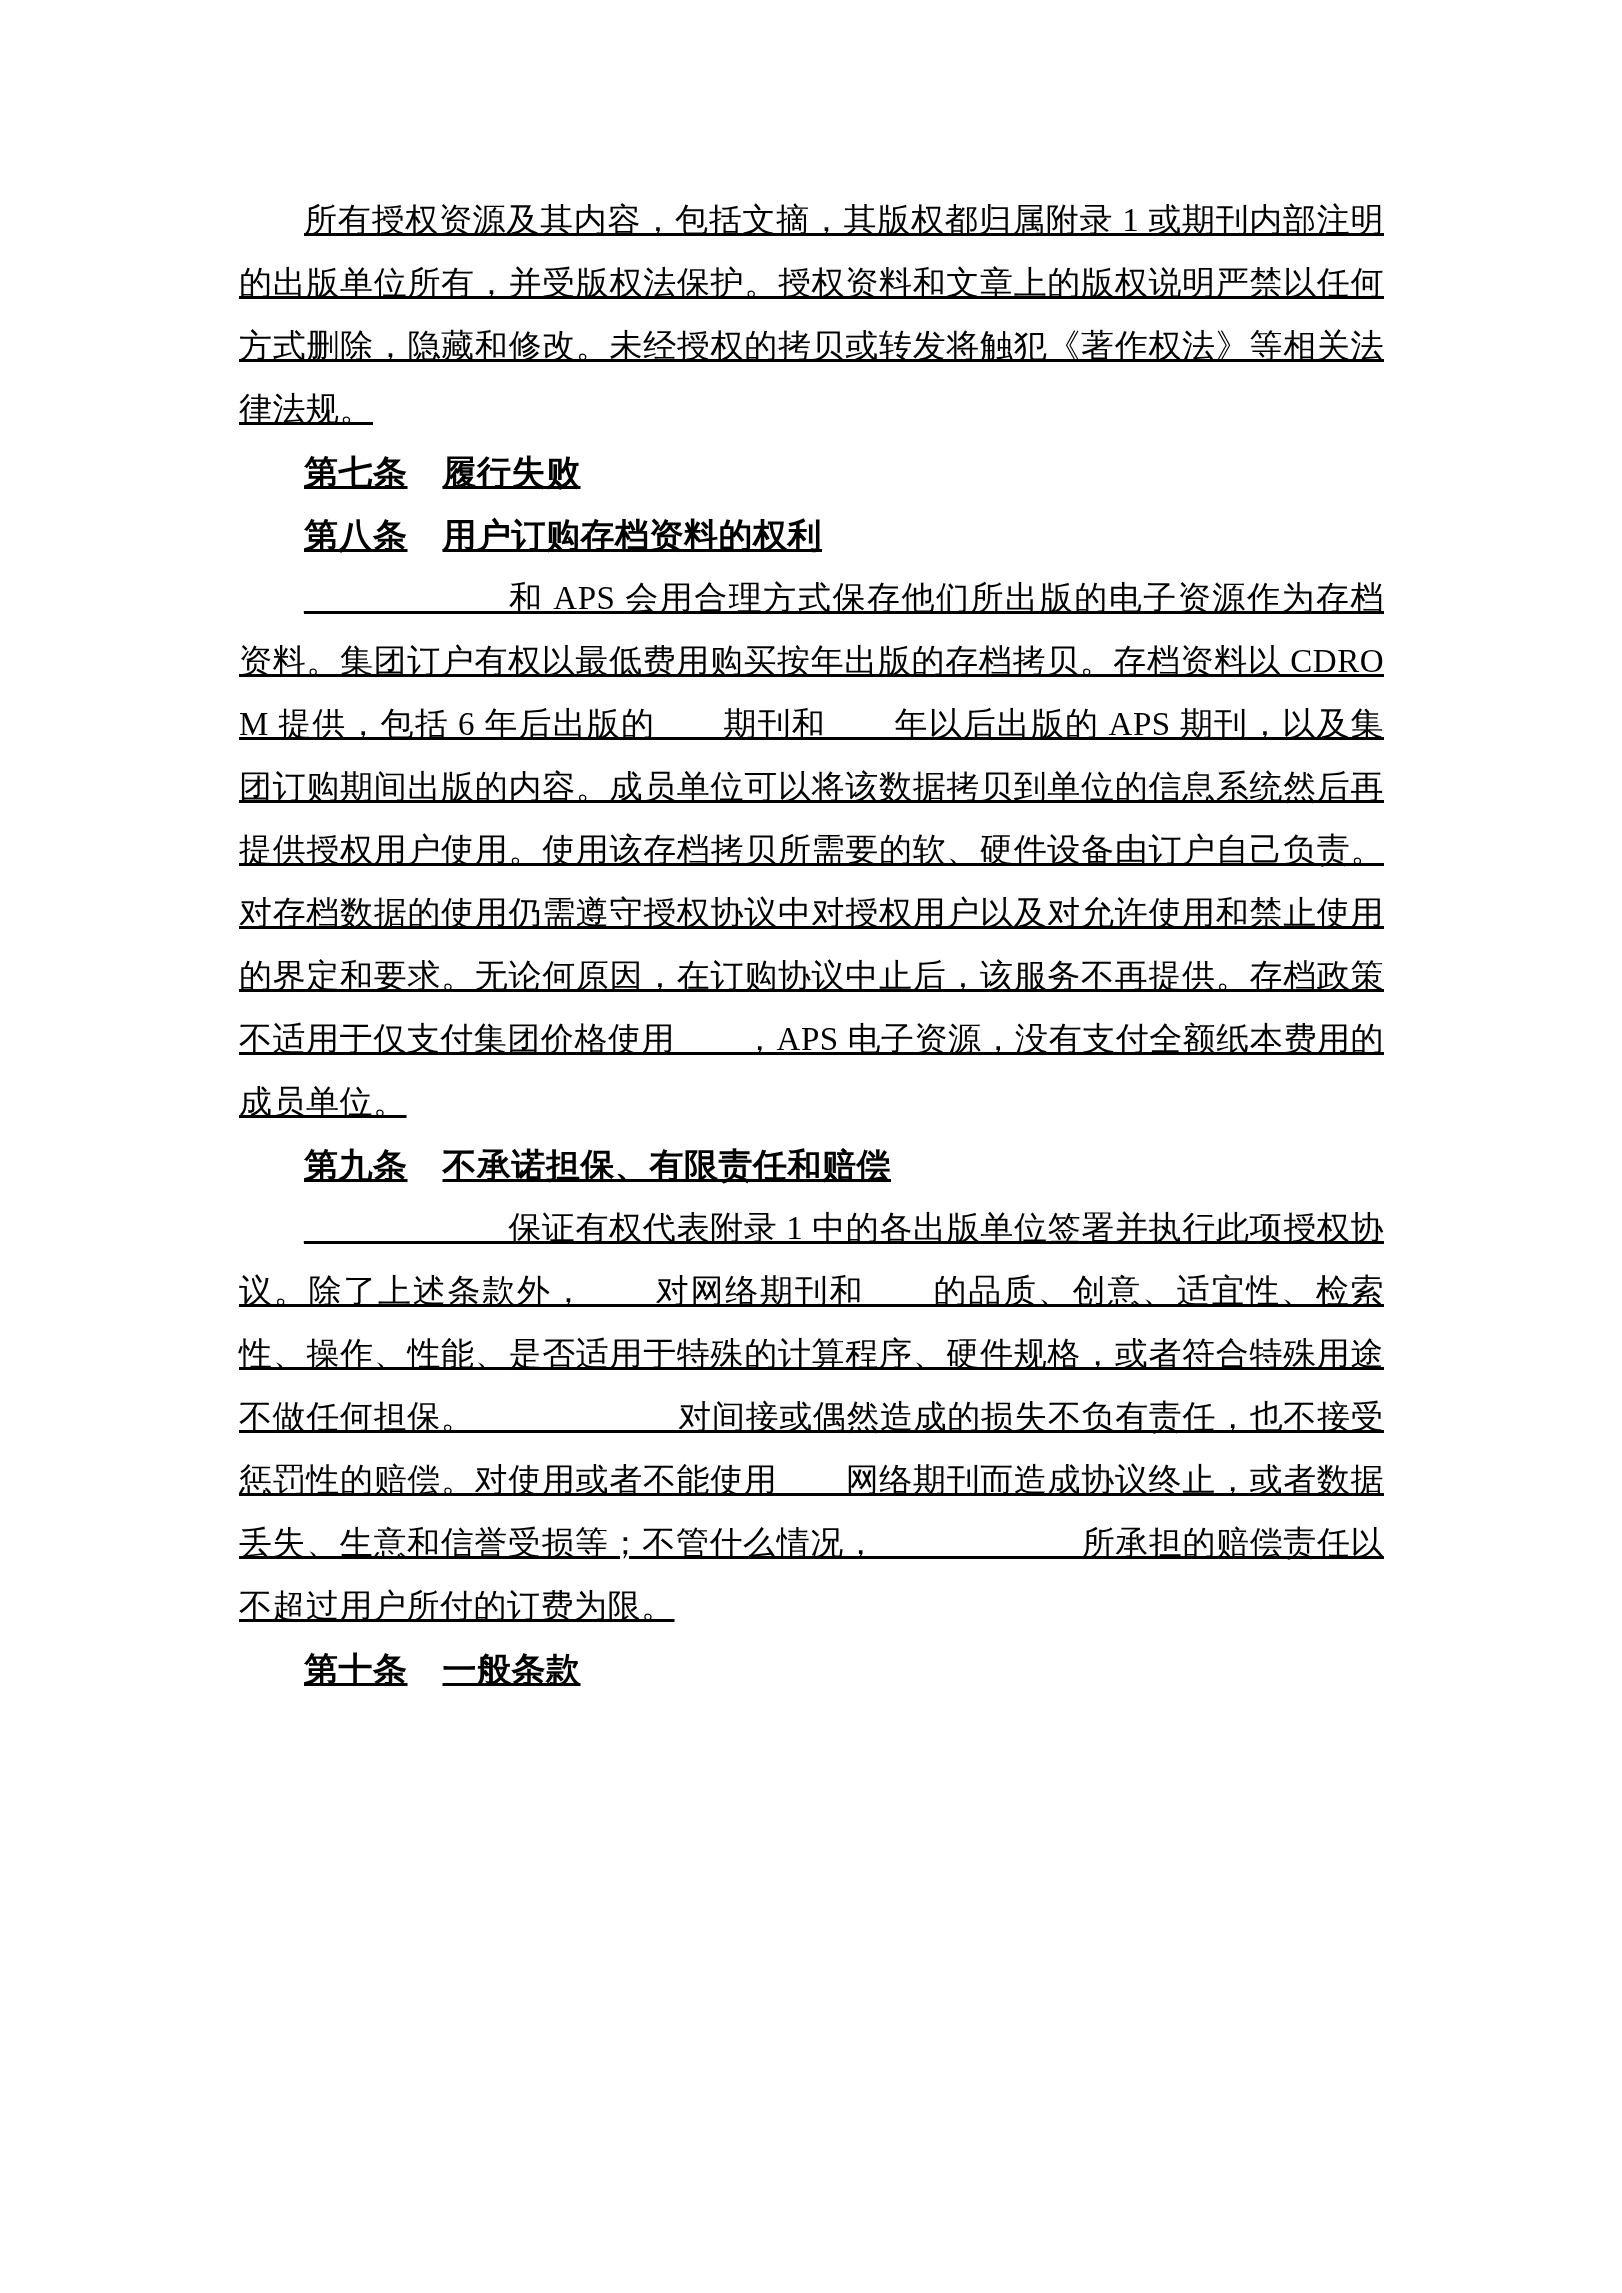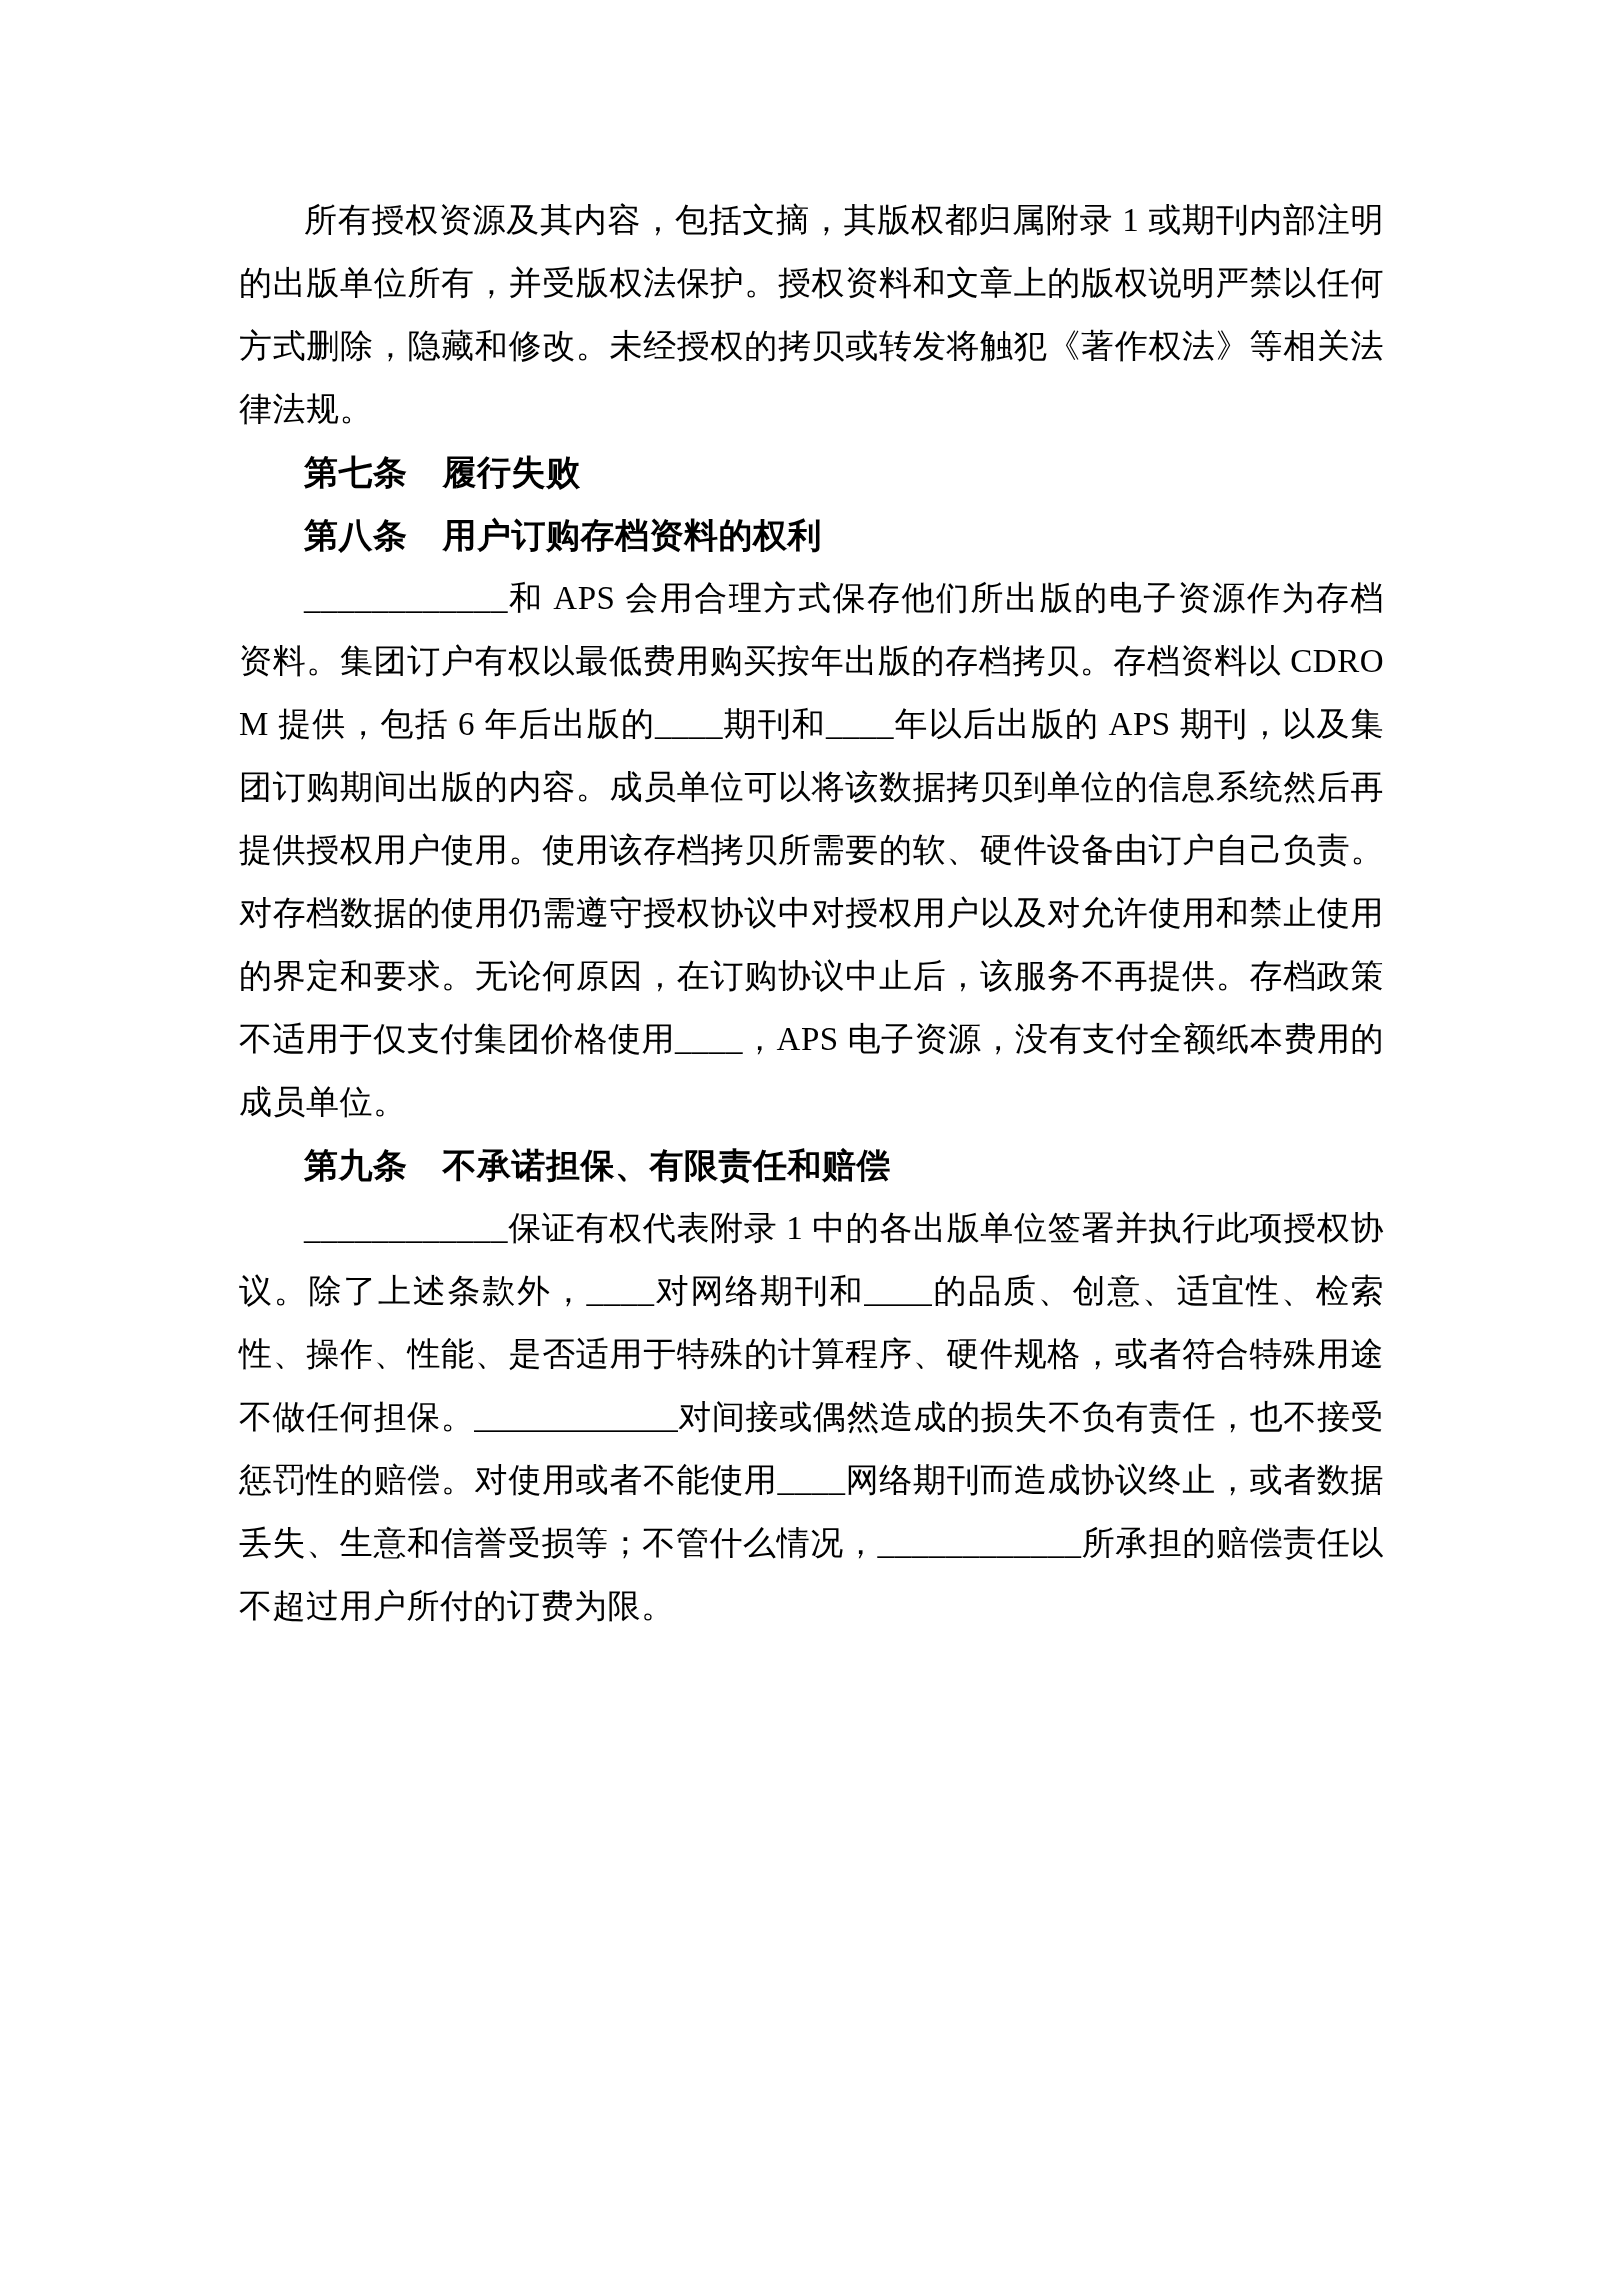--- a/index.html
+++ b/index.html
@@ -10,20 +10,21 @@
   .page {
     position: relative;
     width: 1623px;
     height: 2294px;
     background: #ffffff;
     box-sizing: border-box;
     padding: 189px 239px 0 239px;
     overflow: hidden;
     font-family: "Liberation Serif", "DejaVu Serif", serif;
     color: #000000;
+    text-decoration: underline;
   }
   .doc-body {
     width: 100%;
   }
   p.para {
     margin: 0;
     font-size: 33px;
     line-height: 63px;
     text-align: justify;
     text-indent: 65px;
@@ -62,17 +63,20 @@
 
     <p class="para">____________和 APS 会用合理方式保存他们所出版的电子资源作为存档资料。集团订户有权以最低费用购买按年出版的存档拷贝。存档资料以 CDROM 提供，包括 6 年后出版的____期刊和____年以后出版的 APS 期刊，以及集团订购期间出版的内容。成员单位可以将该数据拷贝到单位的信息系统然后再提供授权用户使用。使用该存档拷贝所需要的软、硬件设备由订户自己负责。对存档数据的使用仍需遵守授权协议中对授权用户以及对允许使用和禁止使用的界定和要求。无论何原因，在订购协议中止后，该服务不再提供。存档政策不适用于仅支付集团价格使用____，APS 电子资源，没有支付全额纸本费用的成员单位。</p>
 
     <h3 class="heading">
       <span class="h-num">第九条</span><span class="h-title">不承诺担保、有限责任和赔偿</span>
     </h3>
 
     <p class="para">____________保证有权代表附录 1 中的各出版单位签署并执行此项授权协议。除了上述条款外，____对网络期刊和____的品质、创意、适宜性、检索性、操作、性能、是否适用于特殊的计算程序、硬件规格，或者符合特殊用途不做任何担保。____________对间接或偶然造成的损失不负有责任，也不接受惩罚性的赔偿。对使用或者不能使用____网络期刊而造成协议终止，或者数据丢失、生意和信誉受损等；不管什么情况，____________所承担的赔偿责任以不超过用户所付的订费为限。</p>
 
 
+    <h3 class="heading">
+      <span class="h-num">第十条</span><span class="h-title">一般条款</span>
+    </h3>
 
 
   </div>
 </div>
 
 
 </body></html>

